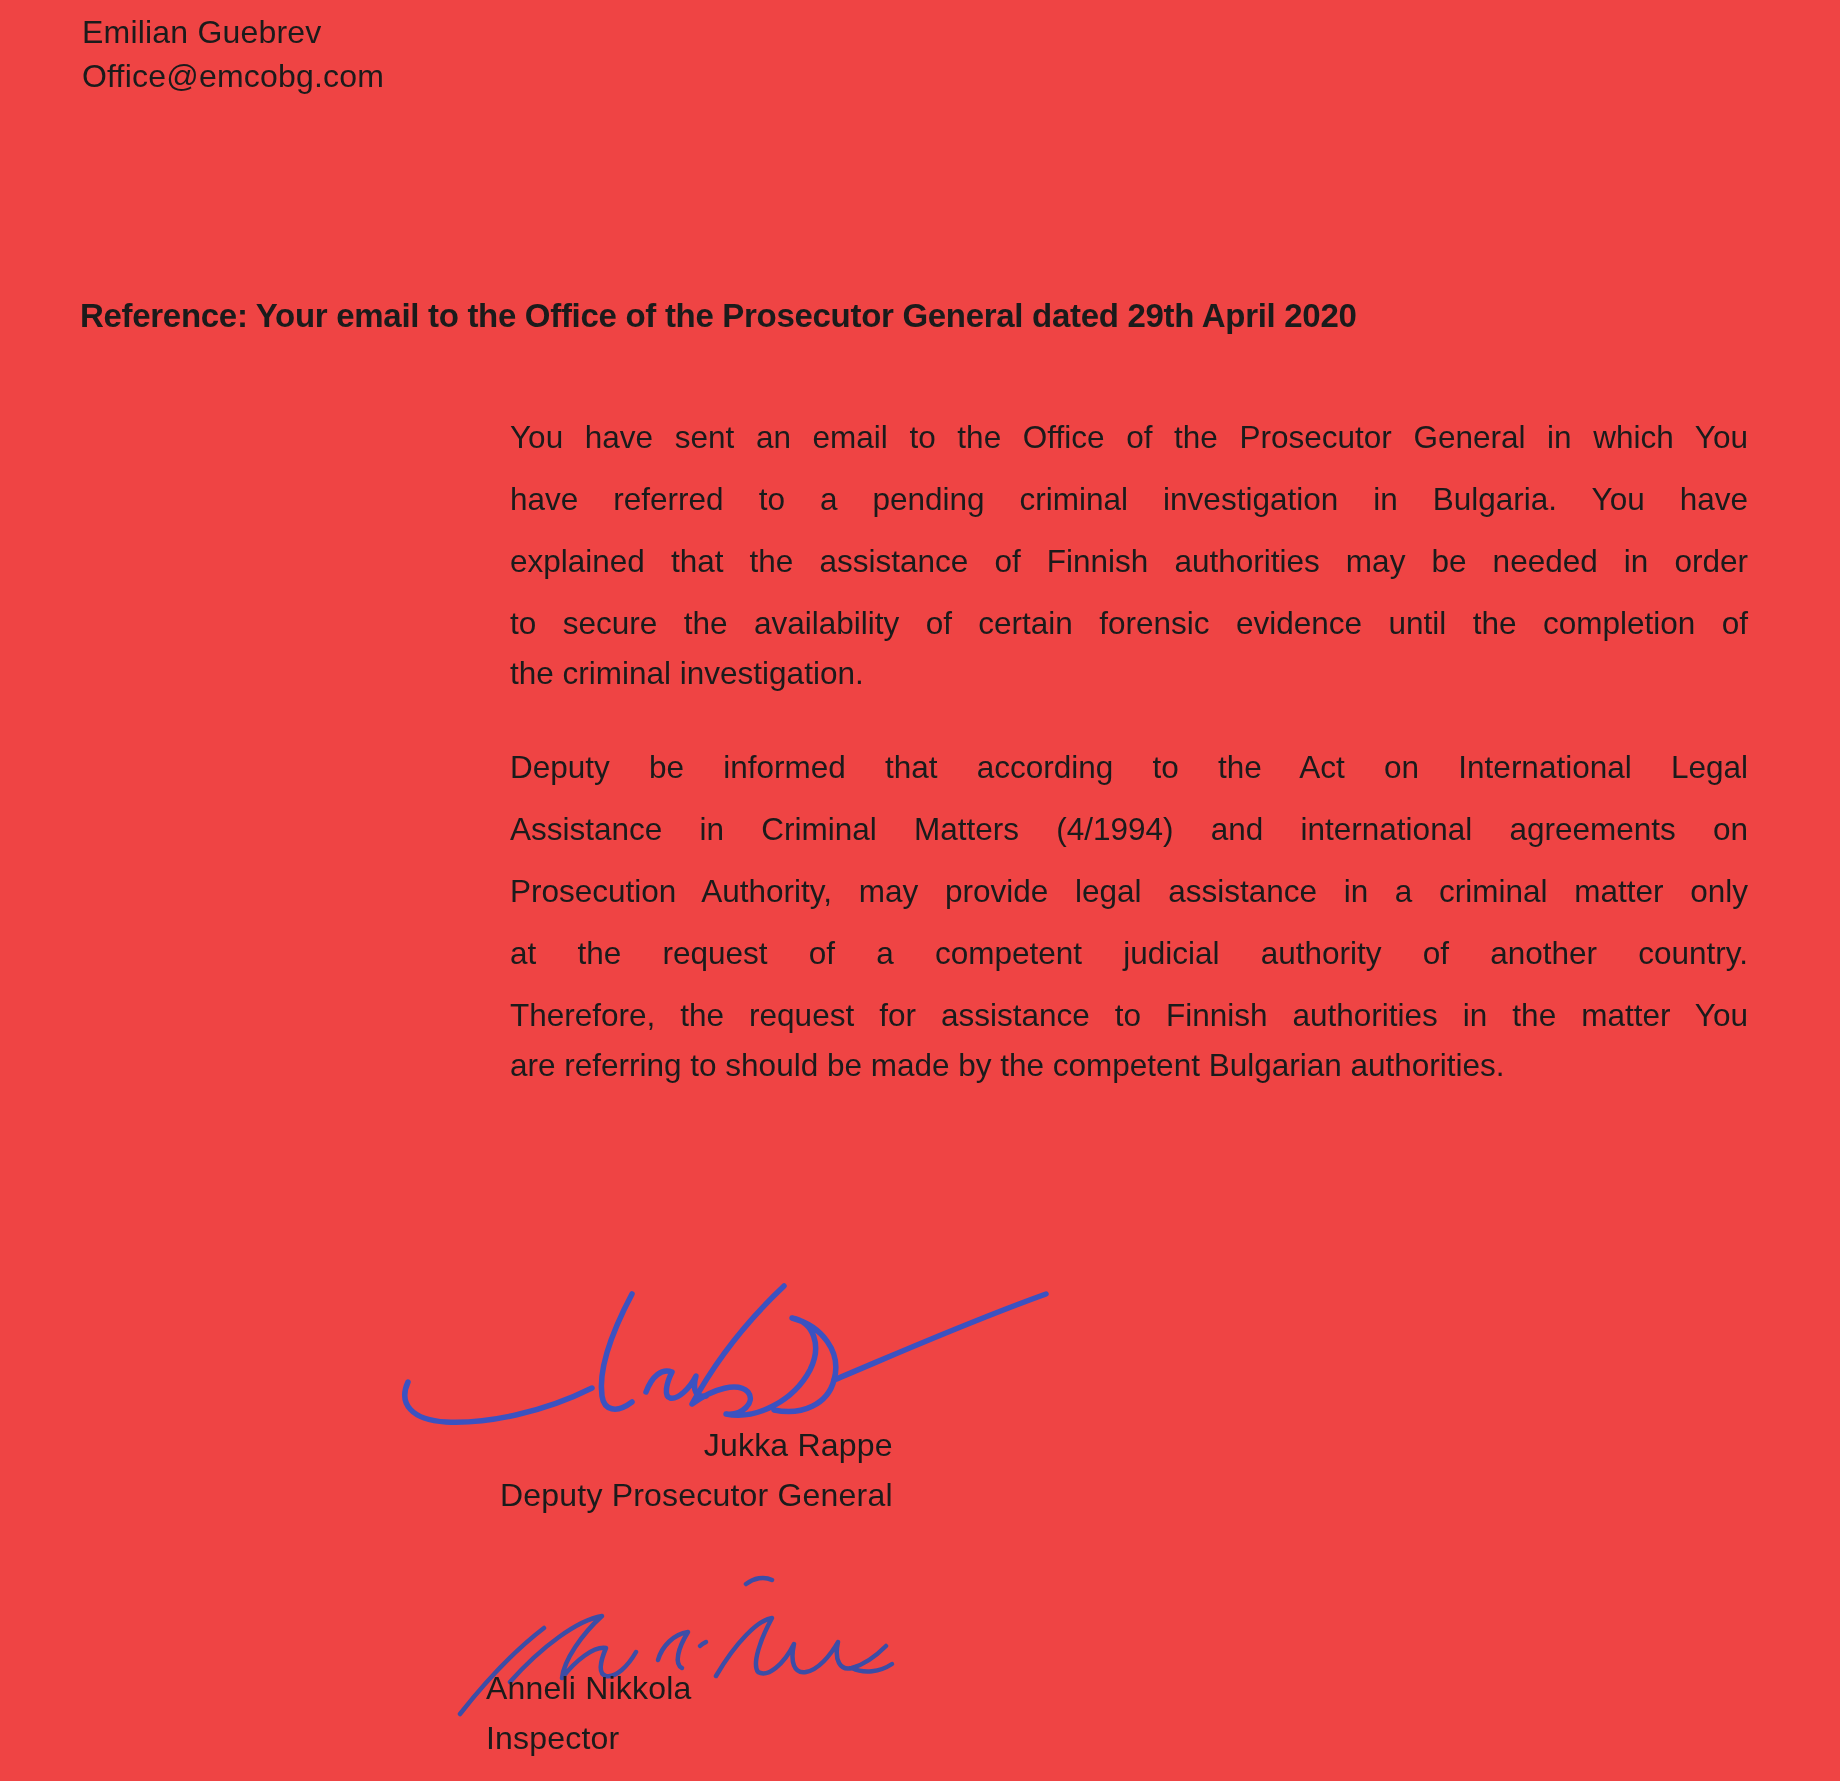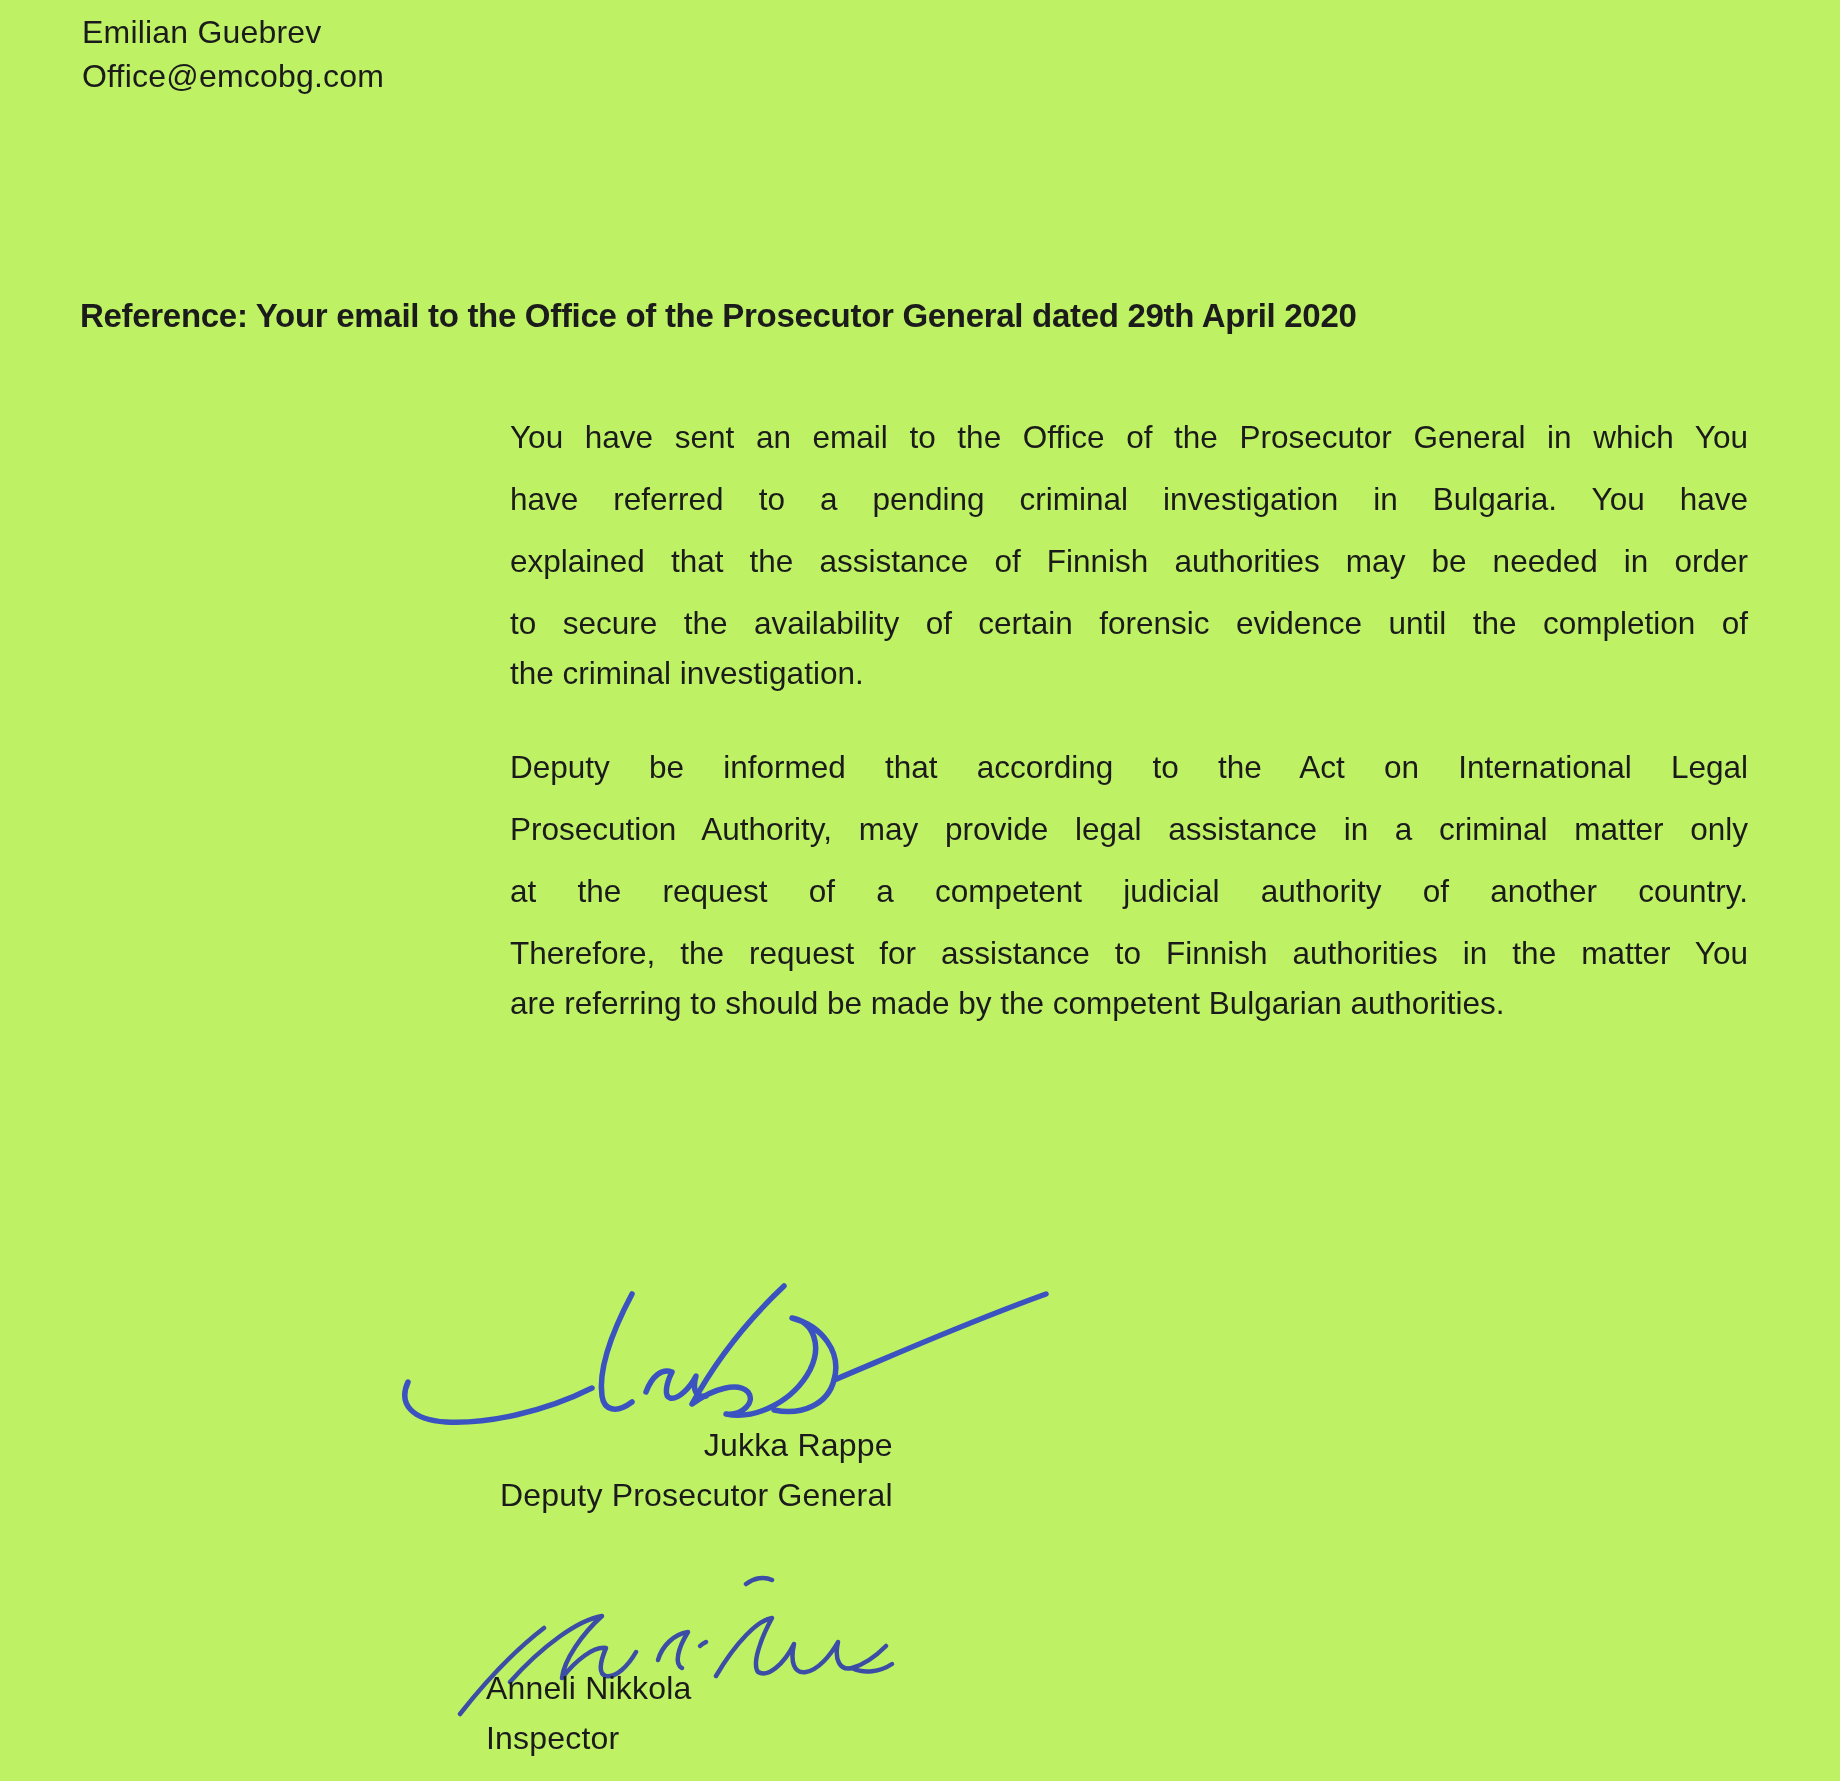--- a/index.html
+++ b/index.html
@@ -1,19 +1,19 @@
 <!DOCTYPE html>
 <html><head>
 <meta charset="utf-8">
 <style>
   html,body{margin:0;padding:0;background:#ffffff;}
   .page{
     position:relative;
     width:1840px;height:1781px;
-    background:#bef264;
+    background:#ef4444;
     font-family:"Liberation Sans", sans-serif;
     color:#1b1b1b;
     overflow:hidden;
   }
   .addr{
     position:absolute;left:82px;top:10px;
     font-size:32px;line-height:44px;
     letter-spacing:0.2px;
   }
   .reference{
@@ -52,20 +52,21 @@
   <div class="bodytext">
     <div class="para">
       <div class="line just">You have sent an email to the Office of the Prosecutor General in which You</div>
       <div class="line just">have referred to a pending criminal investigation in Bulgaria. You have</div>
       <div class="line just">explained that the assistance of Finnish authorities may be needed in order</div>
       <div class="line just">to secure the availability of certain forensic evidence until the completion of</div>
       <div class="line">the criminal investigation.</div>
     </div>
     <div class="para">
       <div class="line just">Deputy be informed that according to the Act on International Legal</div>
+      <div class="line just">Assistance in Criminal Matters (4/1994) and international agreements on</div>
       <div class="line just">Prosecution Authority, may provide legal assistance in a criminal matter only</div>
       <div class="line just">at the request of a competent judicial authority of another country.</div>
       <div class="line just">Therefore, the request for assistance to Finnish authorities in the matter You</div>
       <div class="line">are referring to should be made by the competent Bulgarian authorities.</div>
     </div>
   </div>
 
   <svg class="sig-svg" style="left:392px;top:1262px;" width="668" height="186" viewBox="0 0 668 186">
     <g fill="none" stroke-linecap="round" stroke-linejoin="round" stroke-width="5.5" stroke="#3b52c1">
       <path d="M16 120 C6 142 20 158 54 160 C96 162 152 150 200 126"></path>

